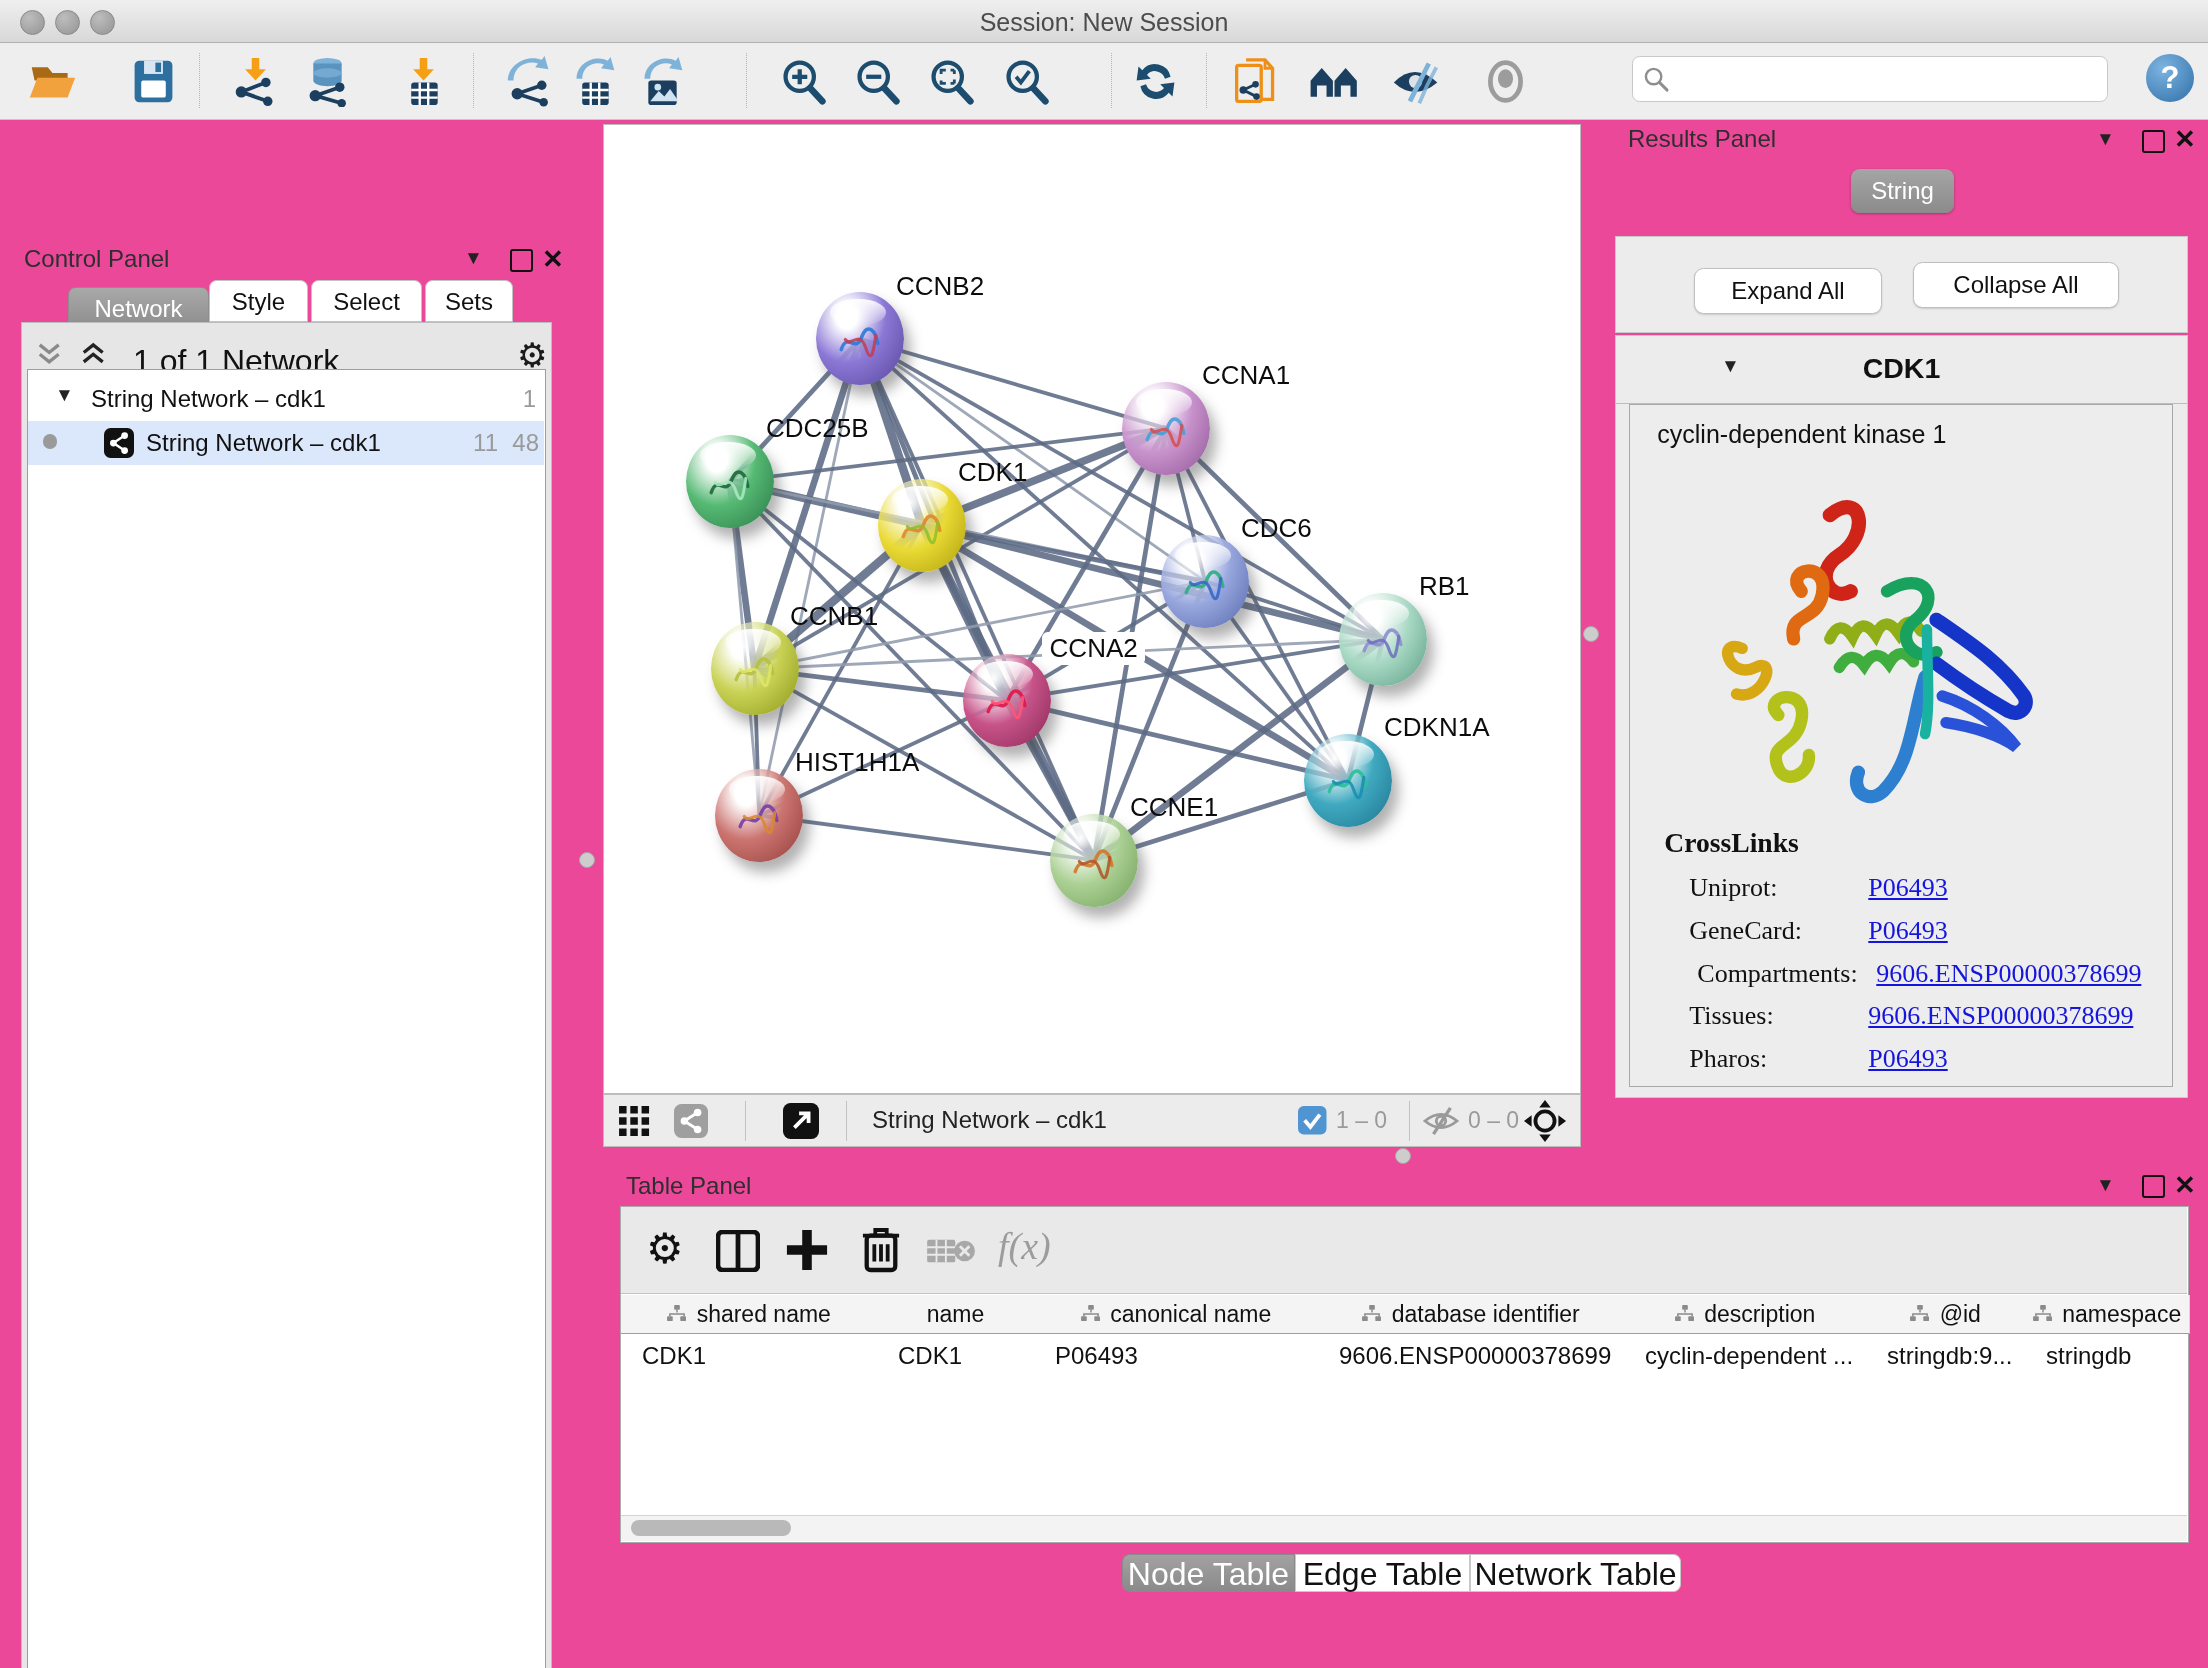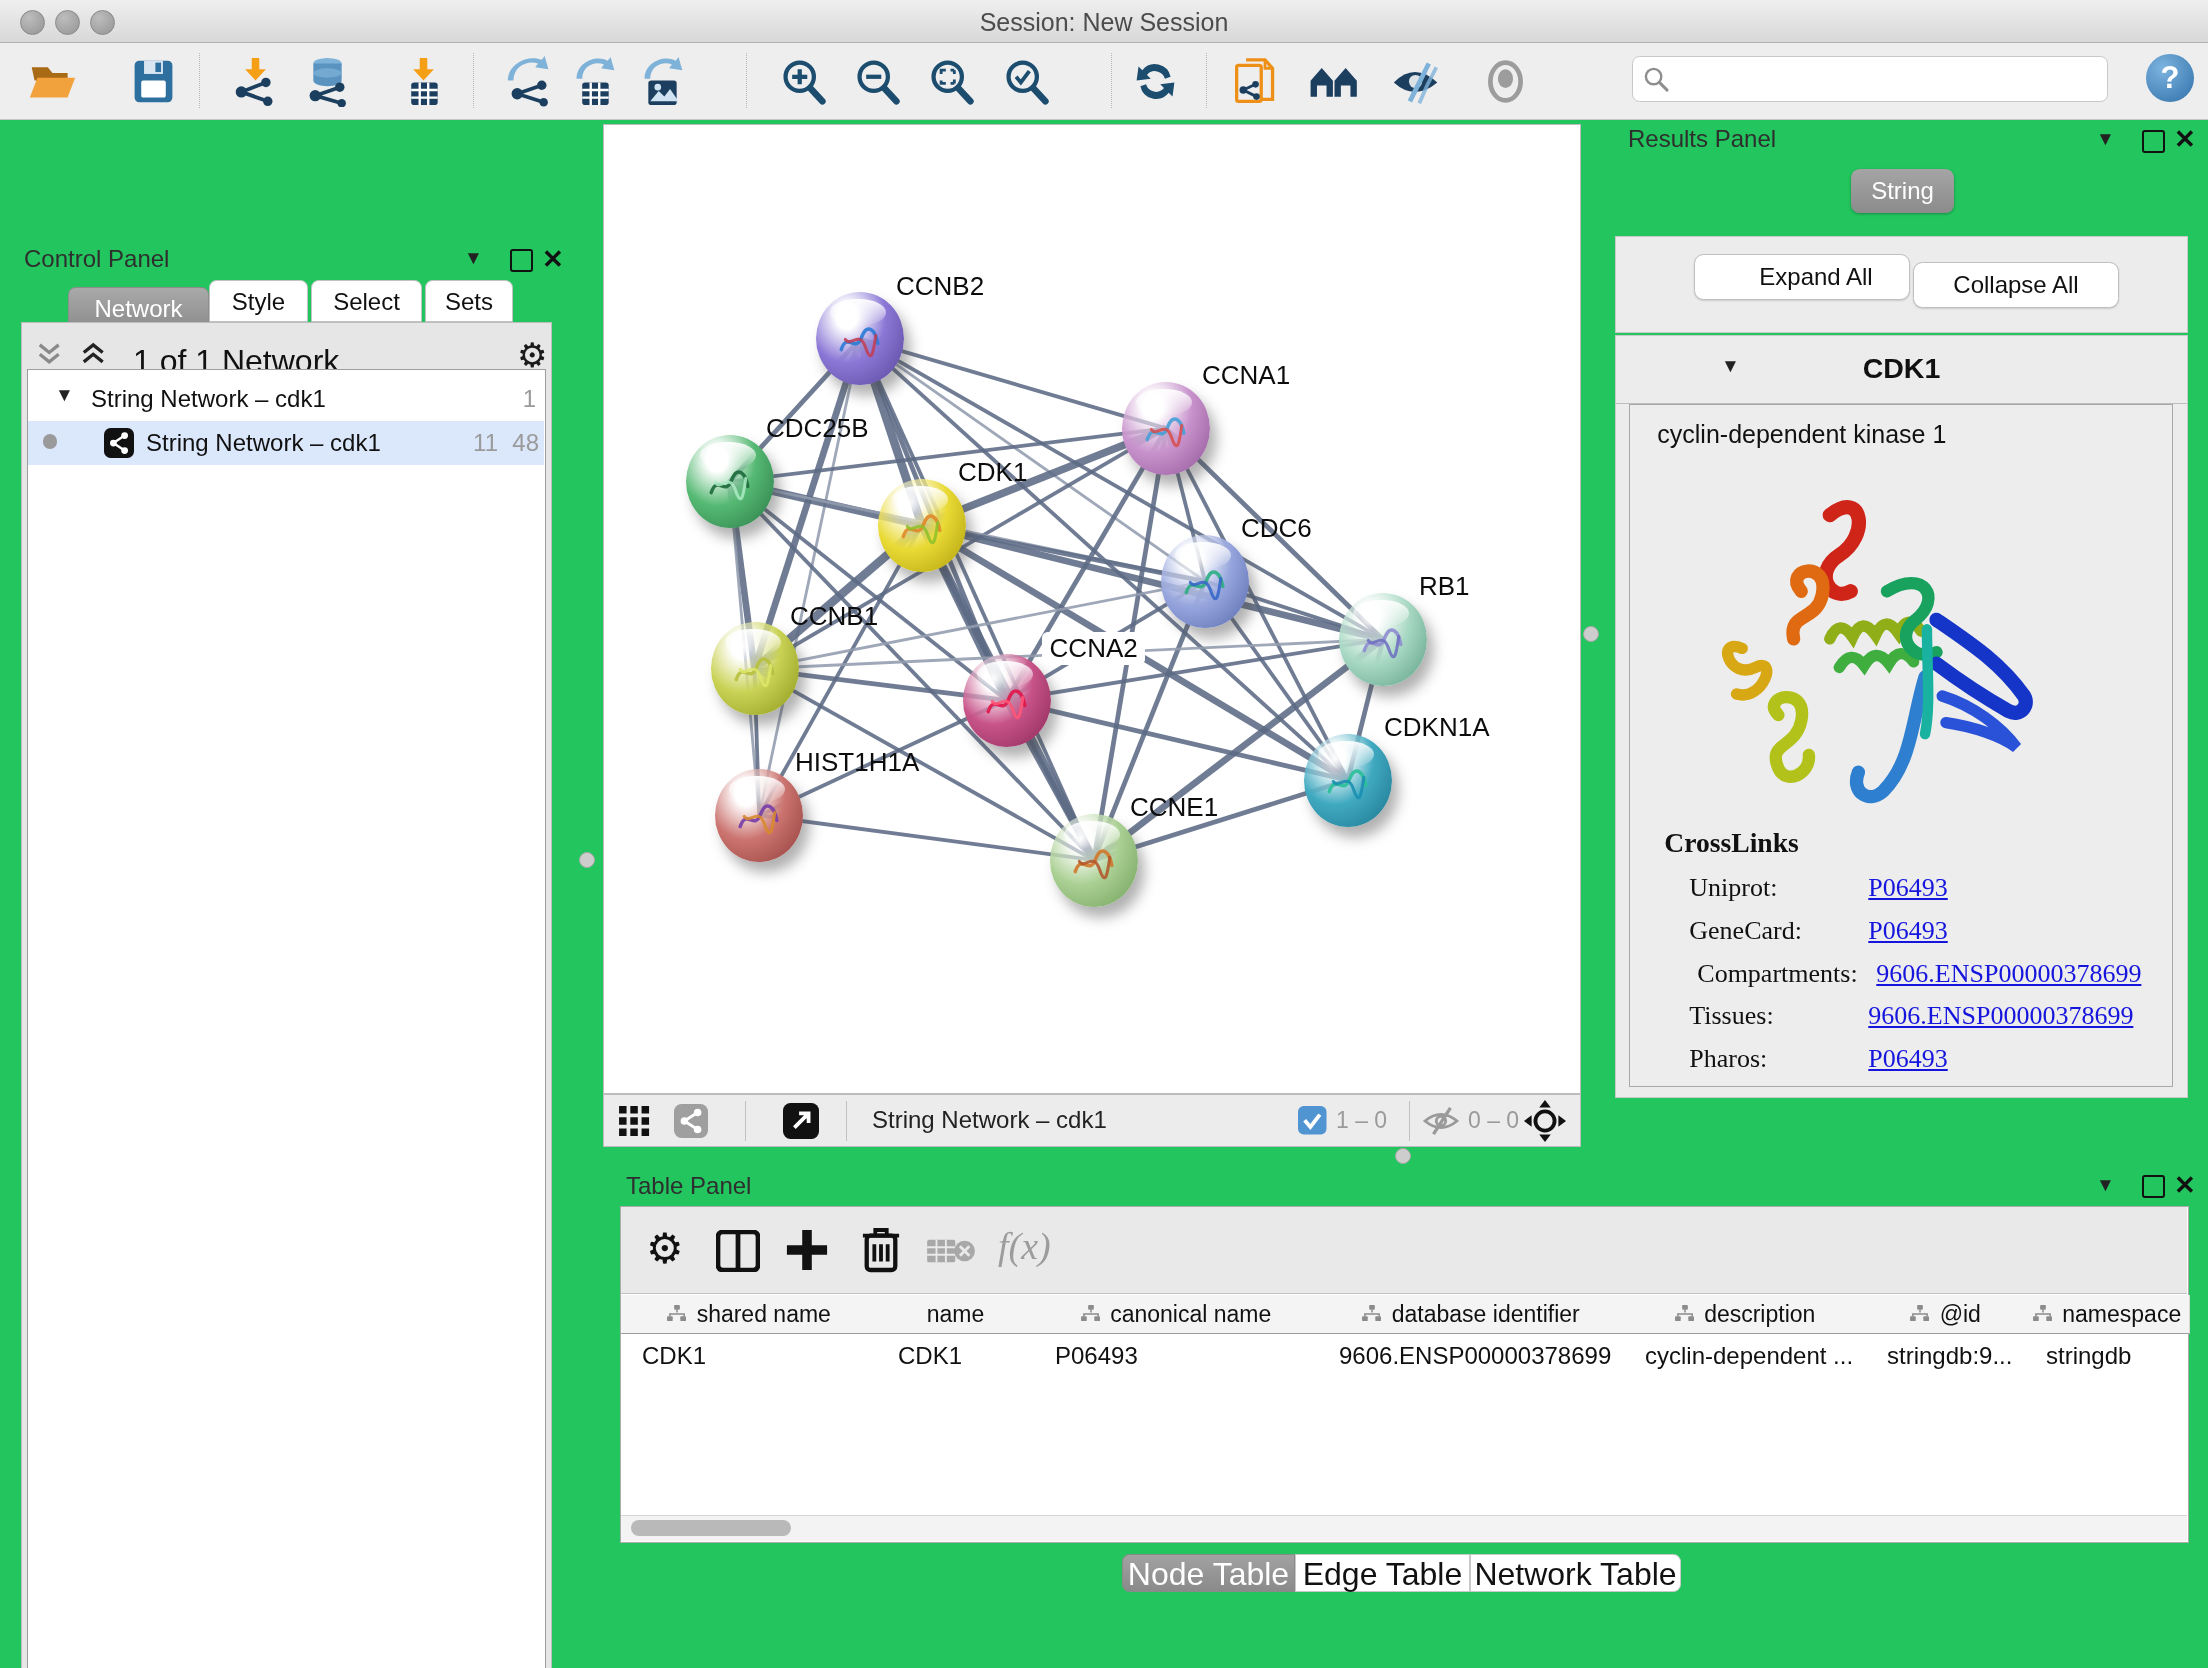--- a/index.html
+++ b/index.html
@@ -1,16 +1,16 @@
 <!DOCTYPE html>
 <html style="font-size:15px"><head>
 <meta charset="utf-8">
 <style>
   html,body{margin:0;padding:0;background:#e9e9e9;font-family:"Liberation Sans",sans-serif;}
-  #win{position:relative;width:2208px;height:1668px;background:#22c55e;overflow:hidden;}
+  #win{position:relative;width:2208px;height:1668px;background:#ec4899;overflow:hidden;}
   .abs{position:absolute;}
   
   .titlebar{left:0;top:0;width:2208px;height:42px;background:linear-gradient(#efefef,#d8d8d8);border-bottom:1px solid #b2b2b2;}
   .tl{top:9.5px;width:23px;height:23px;border-radius:50%;background:radial-gradient(circle at 35% 30%,#bdbdbd,#949494);border:1px solid #8a8a8a;}
   .wintitle{top:7.6px;width:2208px;text-align:center;font-size:25px;color:#4c4c4c;}
   
   .toolbar{left:0;top:43px;width:2208px;height:76px;background:#eeeeee;border-bottom:1.9px solid #c6c6c6;}
   .tbsep{top:9.5px;height:55px;border-left:1.9px dotted #b6b6b6;}
   .tbico{top:13.3px;width:51px;height:51px;}
   .searchbox{left:1632px;top:13.3px;width:474px;height:44px;background:#fff;border:1.9px solid #c8c8c8;border-radius:7.6px;}
@@ -412,21 +412,21 @@
   </div>
 
   <div class="abs" style="left:1609px;top:120px;width:599px;height:1046px;">
     <div class="abs ptitle" style="left:19px;top:4.8px;">Results Panel</div>
     <div class="abs tri" style="left:487px;top:7.6px;">▼</div>
     <div class="abs floatbox" style="left:533px;top:9.5px;"></div>
     <div class="abs closex" style="left:565px;top:3.8px;">✕</div>
   </div>
   <div class="abs stringtab">String</div>
   <div class="abs rp-box" style="left:1615px;top:236px;width:571px;height:95px;">
-    <div class="btn" style="left:78px;top:17px;width:186px;height:44px;line-height:44px;padding-left:28px;">Expand All</div>
+    <div class="btn" style="left:78px;top:31px;width:186px;height:44px;line-height:44px;">Expand All</div>
     <div class="btn" style="left:297px;top:25px;width:204px;height:44px;line-height:44px;">Collapse All</div>
   </div>
   <div class="abs rp-box" style="left:1615px;top:335px;width:571px;height:761px;">
     <div class="abs" style="left:0;top:0;width:571px;height:67px;border-bottom:1px solid #bdbdbd;">
       <span class="abs tri" style="left:105px;top:19px;">▼</span>
       <span class="abs" style="left:0;top:16px;width:571px;text-align:center;font-size:28.5px;font-weight:bold;color:#111;">CDK1</span>
     </div>
     <div class="abs" style="left:13.3px;top:68px;width:542px;height:681px;background:#ededed;border:1px solid #a8a8a8;">
       <div class="abs" style="left:27px;top:15px;font-size:25px;color:#111;">cyclin-dependent kinase 1</div>
       <svg class="abs" style="left:57px;top:72px;" width="358" height="358" viewBox="0 0 376 376">

